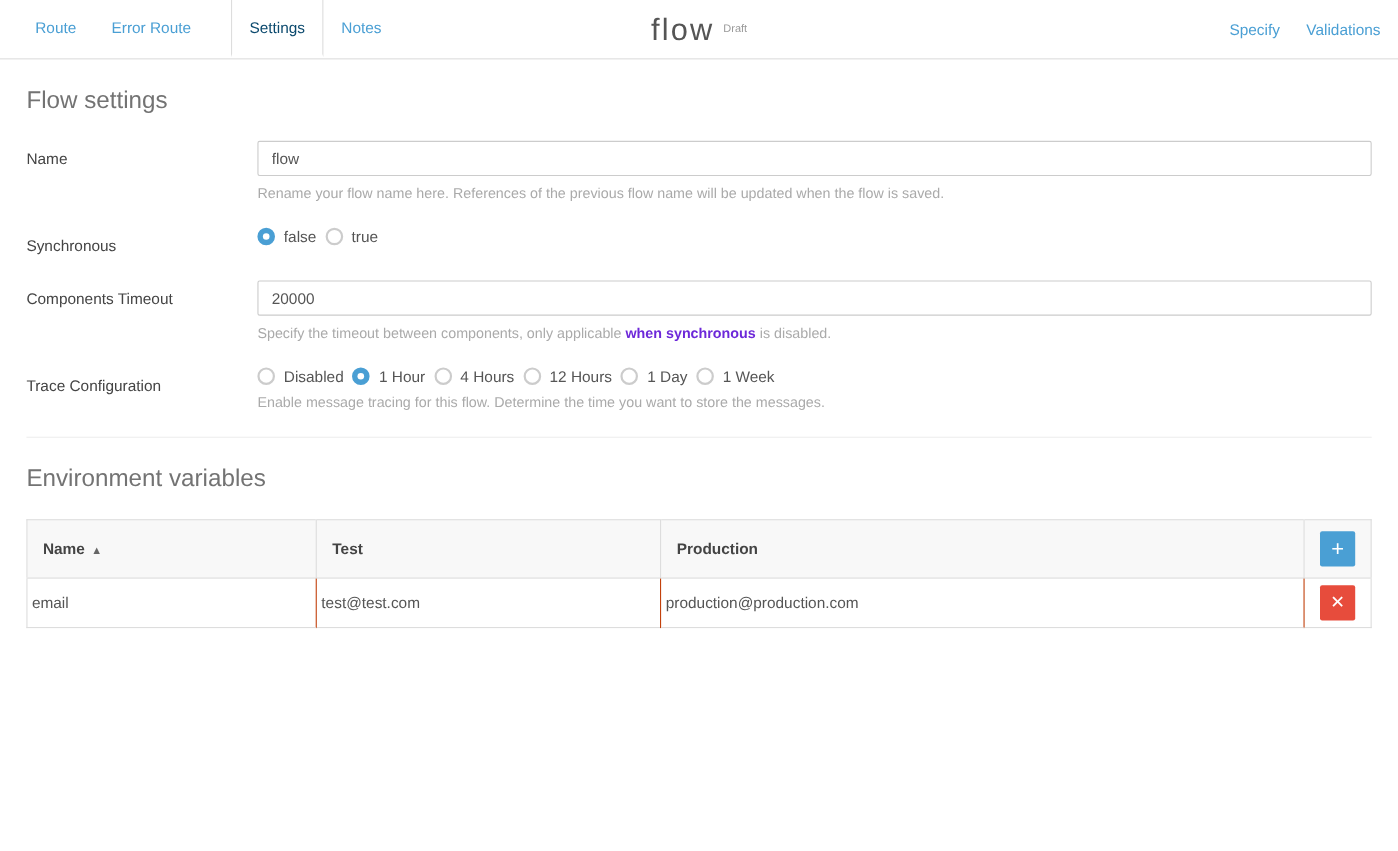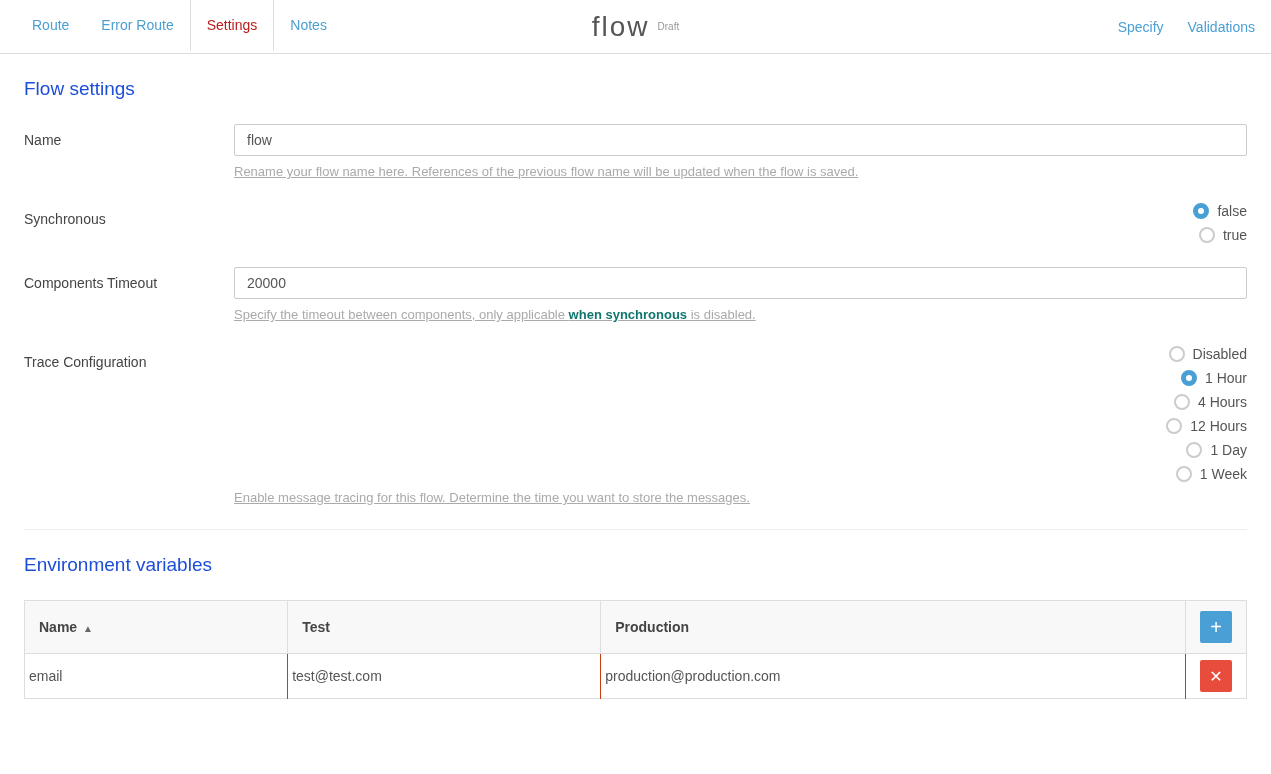--- a/index.html
+++ b/index.html
@@ -25,28 +25,29 @@
       padding: 0 16px;
       cursor: pointer;
       color: #4a9fd4;
       font-size: 14px;
       border-bottom: 3px solid transparent;
       text-decoration: none;
       height: 100%;
       text-align: center;
     }
     .nav-tab.active {
-      color: #b91c1c;
+      color: #0c4a6e;
       background: #fff;
       border-bottom: 3px solid #fff;
       border-left: 1px solid #ddd;
       border-right: 1px solid #ddd;
       border-top: 1px solid #ddd;
       margin-top: -1px;
       border-bottom-color: #fff;
+      margin-left: 20px;
     }
     .nav-center {
       position: absolute;
       left: 50%;
       transform: translateX(-50%);
       display: flex;
       align-items: center;
       gap: 8px;
     }
     .nav-logo {
@@ -71,23 +72,23 @@
       font-size: 14px;
     }
 
     
     .page-content {
       padding: 24px 24px;
       max-width: 1271px;
     }
 
     .section-title {
-      font-size: 19px;
+      font-size: 22px;
       font-weight: 300;
-      color: #1d4ed8;
+      color: #737373;
       margin-bottom: 24px;
     }
 
     
     .form-row {
       display: flex;
       margin-bottom: 24px;
       align-items: flex-start;
     }
     .form-label {
@@ -106,30 +107,27 @@
       padding: 7px 12px;
       font-size: 14px;
       color: #555;
       outline: none;
       border-radius: 2px;
     }
     .form-hint {
       margin-top: 8px;
       font-size: 13px;
       color: #aaa;
-      text-decoration: underline;
-    }
-    .form-hint strong { font-weight: 700; color: #0f766e; }
+    }
+    .form-hint strong { font-weight: 700; color: #6d28d9; }
 
     
     .radio-group {
       display: flex;
-      flex-direction: column;
       gap: 8px;
-      align-items: flex-end;
     }
     .radio-item {
       display: flex;
       align-items: center;
       gap: 8px;
       cursor: pointer;
       font-size: 14px;
       color: #555;
     }
     .radio-item input[type="radio"] {

